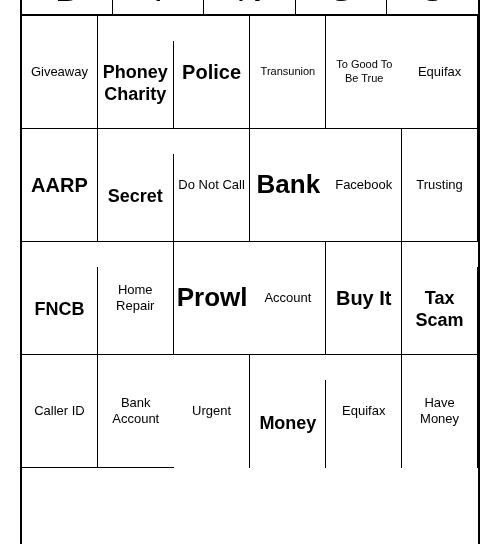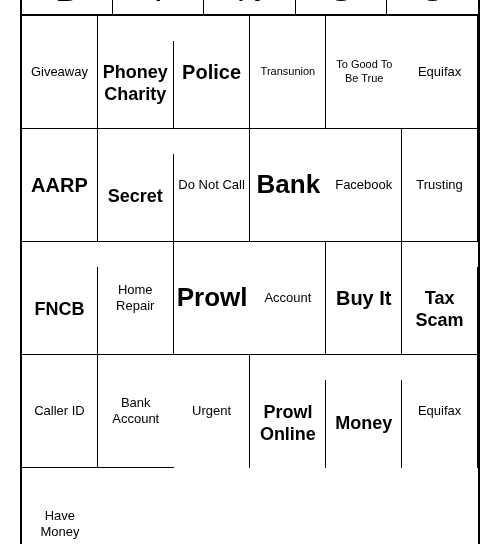--- a/index.html
+++ b/index.html
@@ -114,18 +114,17 @@
       <div class="bingo-cell ">Trusting</div>
       <div class="bingo-cell medium-text">FNCB</div>
       <div class="bingo-cell ">Home Repair</div>
       <div class="bingo-cell xlarge-text">Prowl</div>
       <div class="bingo-cell ">Account</div>
       <div class="bingo-cell large-text">Buy It</div>
       <div class="bingo-cell medium-text">Tax Scam</div>
       <div class="bingo-cell ">Caller ID</div>
       <div class="bingo-cell ">Bank Account</div>
       <div class="bingo-cell ">Urgent</div>
-      <div class="bingo-cell medium-text">Prowl Online</div>
       <div class="bingo-cell medium-text">Money</div>
       <div class="bingo-cell ">Equifax</div>
       <div class="bingo-cell ">Have Money</div>
     </div>
 </div>
 
 </body></html>

